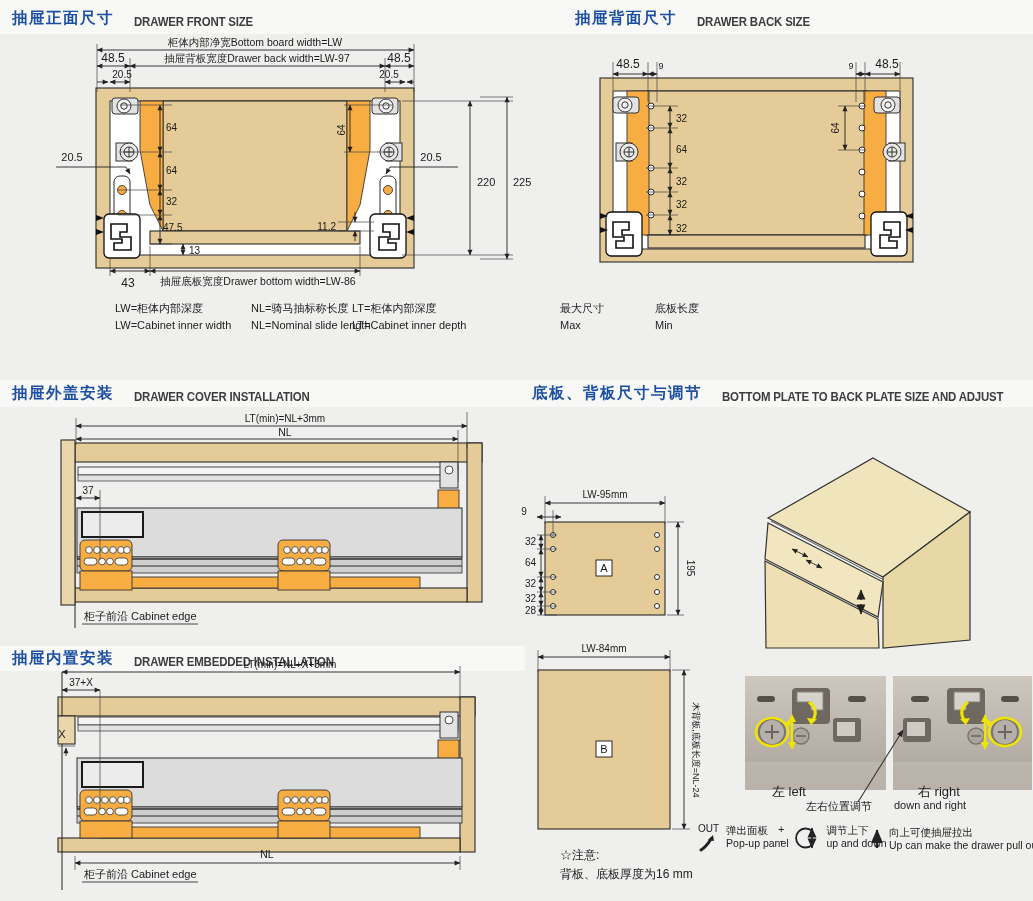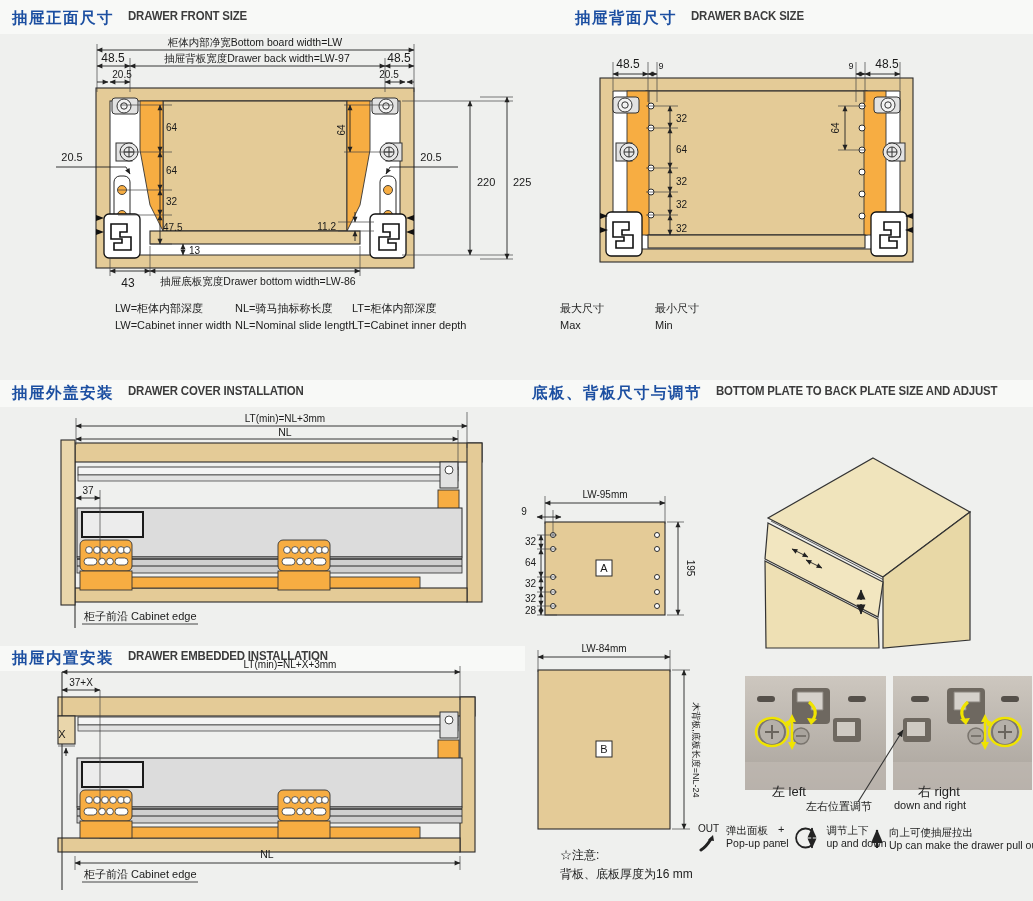--- a/index.html
+++ b/index.html
@@ -1,19 +1,19 @@
 <!DOCTYPE html>
 <html><head>
 <meta charset="utf-8">
 <style>
   html,body{margin:0;padding:0;}
   body{font-family:"Liberation Sans",sans-serif;background:#eff0ee;}
   #stage{position:relative;width:1033px;height:901px;background:#eff0ee;overflow:hidden;}
   .hstrip{position:absolute;background:#f8f9f7;}
-  .sec-title{position:absolute;display:flex;gap:14px;align-items:flex-start;white-space:nowrap;}
+  .sec-title{position:absolute;display:flex;gap:20px;align-items:flex-end;white-space:nowrap;}
   .t-zh{color:#1c4fa1;font-weight:bold;font-size:15.5px;letter-spacing:1.5px;}
   .t-en{color:#3c3c3c;font-size:13px;font-weight:bold;letter-spacing:-.2px;transform:scaleX(.88);transform-origin:left bottom;}
   .leg{position:absolute;font-size:11px;color:#222;line-height:17px;white-space:nowrap;}
   .note{position:absolute;font-size:12px;color:#222;line-height:19px;white-space:nowrap;}
   .plabel{position:absolute;font-size:13px;color:#222;white-space:nowrap;}
   .adjrow{position:absolute;display:flex;gap:22px;font-size:11px;color:#222;white-space:nowrap;}
   .iconleg{position:absolute;display:flex;align-items:flex-start;gap:7px;}
   .iconleg .lbl{font-size:10.5px;color:#222;line-height:13px;white-space:nowrap;}
   .iconleg .sym{flex:0 0 auto;}
   .pm{font-size:11px;color:#222;line-height:11px;text-align:center;}
@@ -261,34 +261,34 @@
       <text x="676" y="208" class="s10">32</text>
       <text x="676" y="232" class="s10">32</text>
       <text x="839" y="128" text-anchor="middle" transform="rotate(-90 839 128)" class="s10">64</text>
     </g>
   </svg>
 
   <div class="leg" style="left:115px;top:300px">
     <div>LW=柜体内部深度</div>
     <div>LW=Cabinet inner width</div>
   </div>
-  <div class="leg" style="left:235px;top:300px">
+  <div class="leg" style="left:251px;top:300px">
     <div>NL=骑马抽标称长度</div>
     <div>NL=Nominal slide length</div>
   </div>
   <div class="leg" style="left:352px;top:300px">
     <div>LT=柜体内部深度</div>
     <div>LT=Cabinet inner depth</div>
   </div>
   <div class="leg" style="left:560px;top:300px">
     <div>最大尺寸</div>
     <div>Max</div>
   </div>
   <div class="leg" style="left:655px;top:300px">
-    <div>最小尺寸</div>
+    <div>底板长度</div>
     <div>Min</div>
   </div>
 
   <svg style="left:40px;top:408px" width="470" height="230" viewBox="40 408 470 230">
     <g>
       <rect x="70" y="443" width="412" height="19" class="wd"></rect>
       <rect x="467" y="443" width="15" height="159" class="wd"></rect>
       <rect x="70" y="588" width="397" height="14" class="wd"></rect>
       <line x1="75" y1="443" x2="75" y2="628" stroke="#222" stroke-width="1"></line>
       <rect x="61" y="440" width="14" height="165" class="wd2"></rect>

